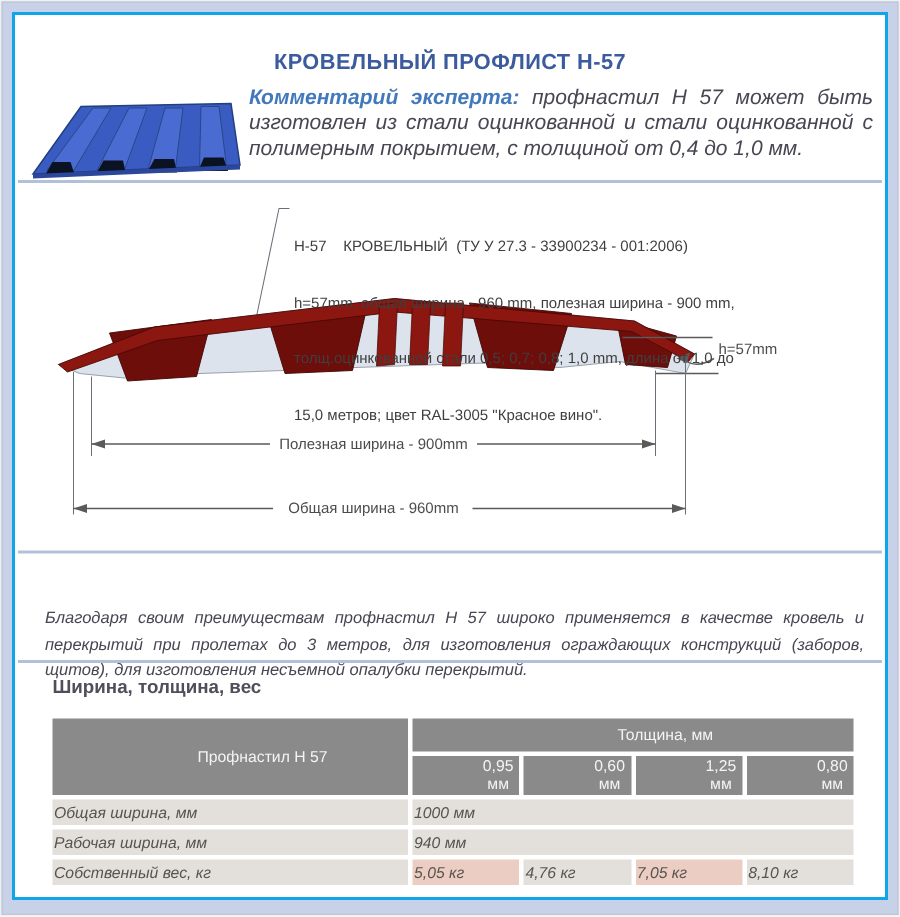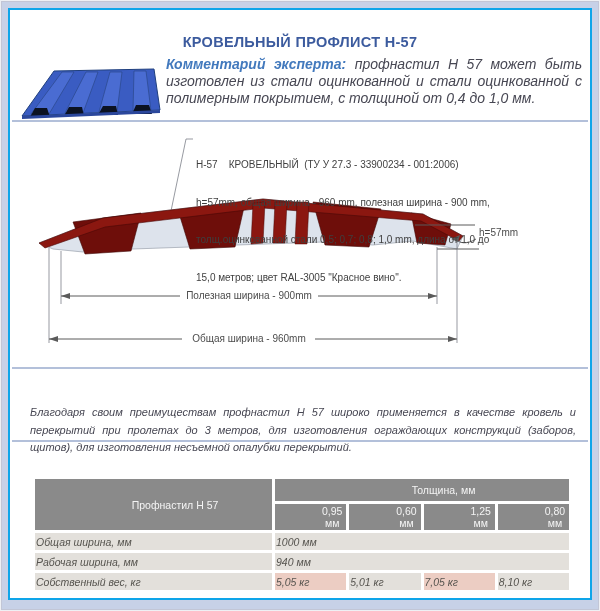--- a/index.html
+++ b/index.html
@@ -116,20 +116,21 @@
       <div>15,0 метров; цвет RAL-3005 "Красное вино".</div>
     </div>
   </div>
 
   <div class="divider" style="top:357px"></div>
 
   <div class="para">Благодаря своим преимуществам профнастил Н 57 широко применяется в качестве кровель и перекрытий при пролетах до 3 метров, для изготовления ограждающих конструкций (заборов, щитов), для изготовления несъемной опалубки перекрытий.</div>
 
   <div class="divider" style="top:430px"></div>
 
+  <div class="tbl-title">Ширина, толщина, вес</div>
 
   <table class="spec">
     <tbody>
             <tr>
       <th class="corner" rowspan="2">Профнастил Н 57</th>
       <th class="grp" colspan="4">Толщина, мм</th>
     </tr>
     <tr>
       <th class="sub">0,95 мм</th>
       <th class="sub">0,60 мм</th>
@@ -140,21 +141,21 @@
       <td>Общая ширина, мм</td>
       <td colspan="4">1000 мм</td>
     </tr>
     <tr>
       <td>Рабочая ширина, мм</td>
       <td colspan="4">940 мм</td>
     </tr>
     <tr>
       <td>Собственный вес, кг</td>
       <td class="hl">5,05 кг</td>
-      <td>5,01 кг</td>
+      <td>4,76 кг</td>
       <td class="hl">7,05 кг</td>
       <td>8,10 кг</td>
     </tr>
   </tbody>
         </table>
 
 </div>
 </div>
 </div>
 

